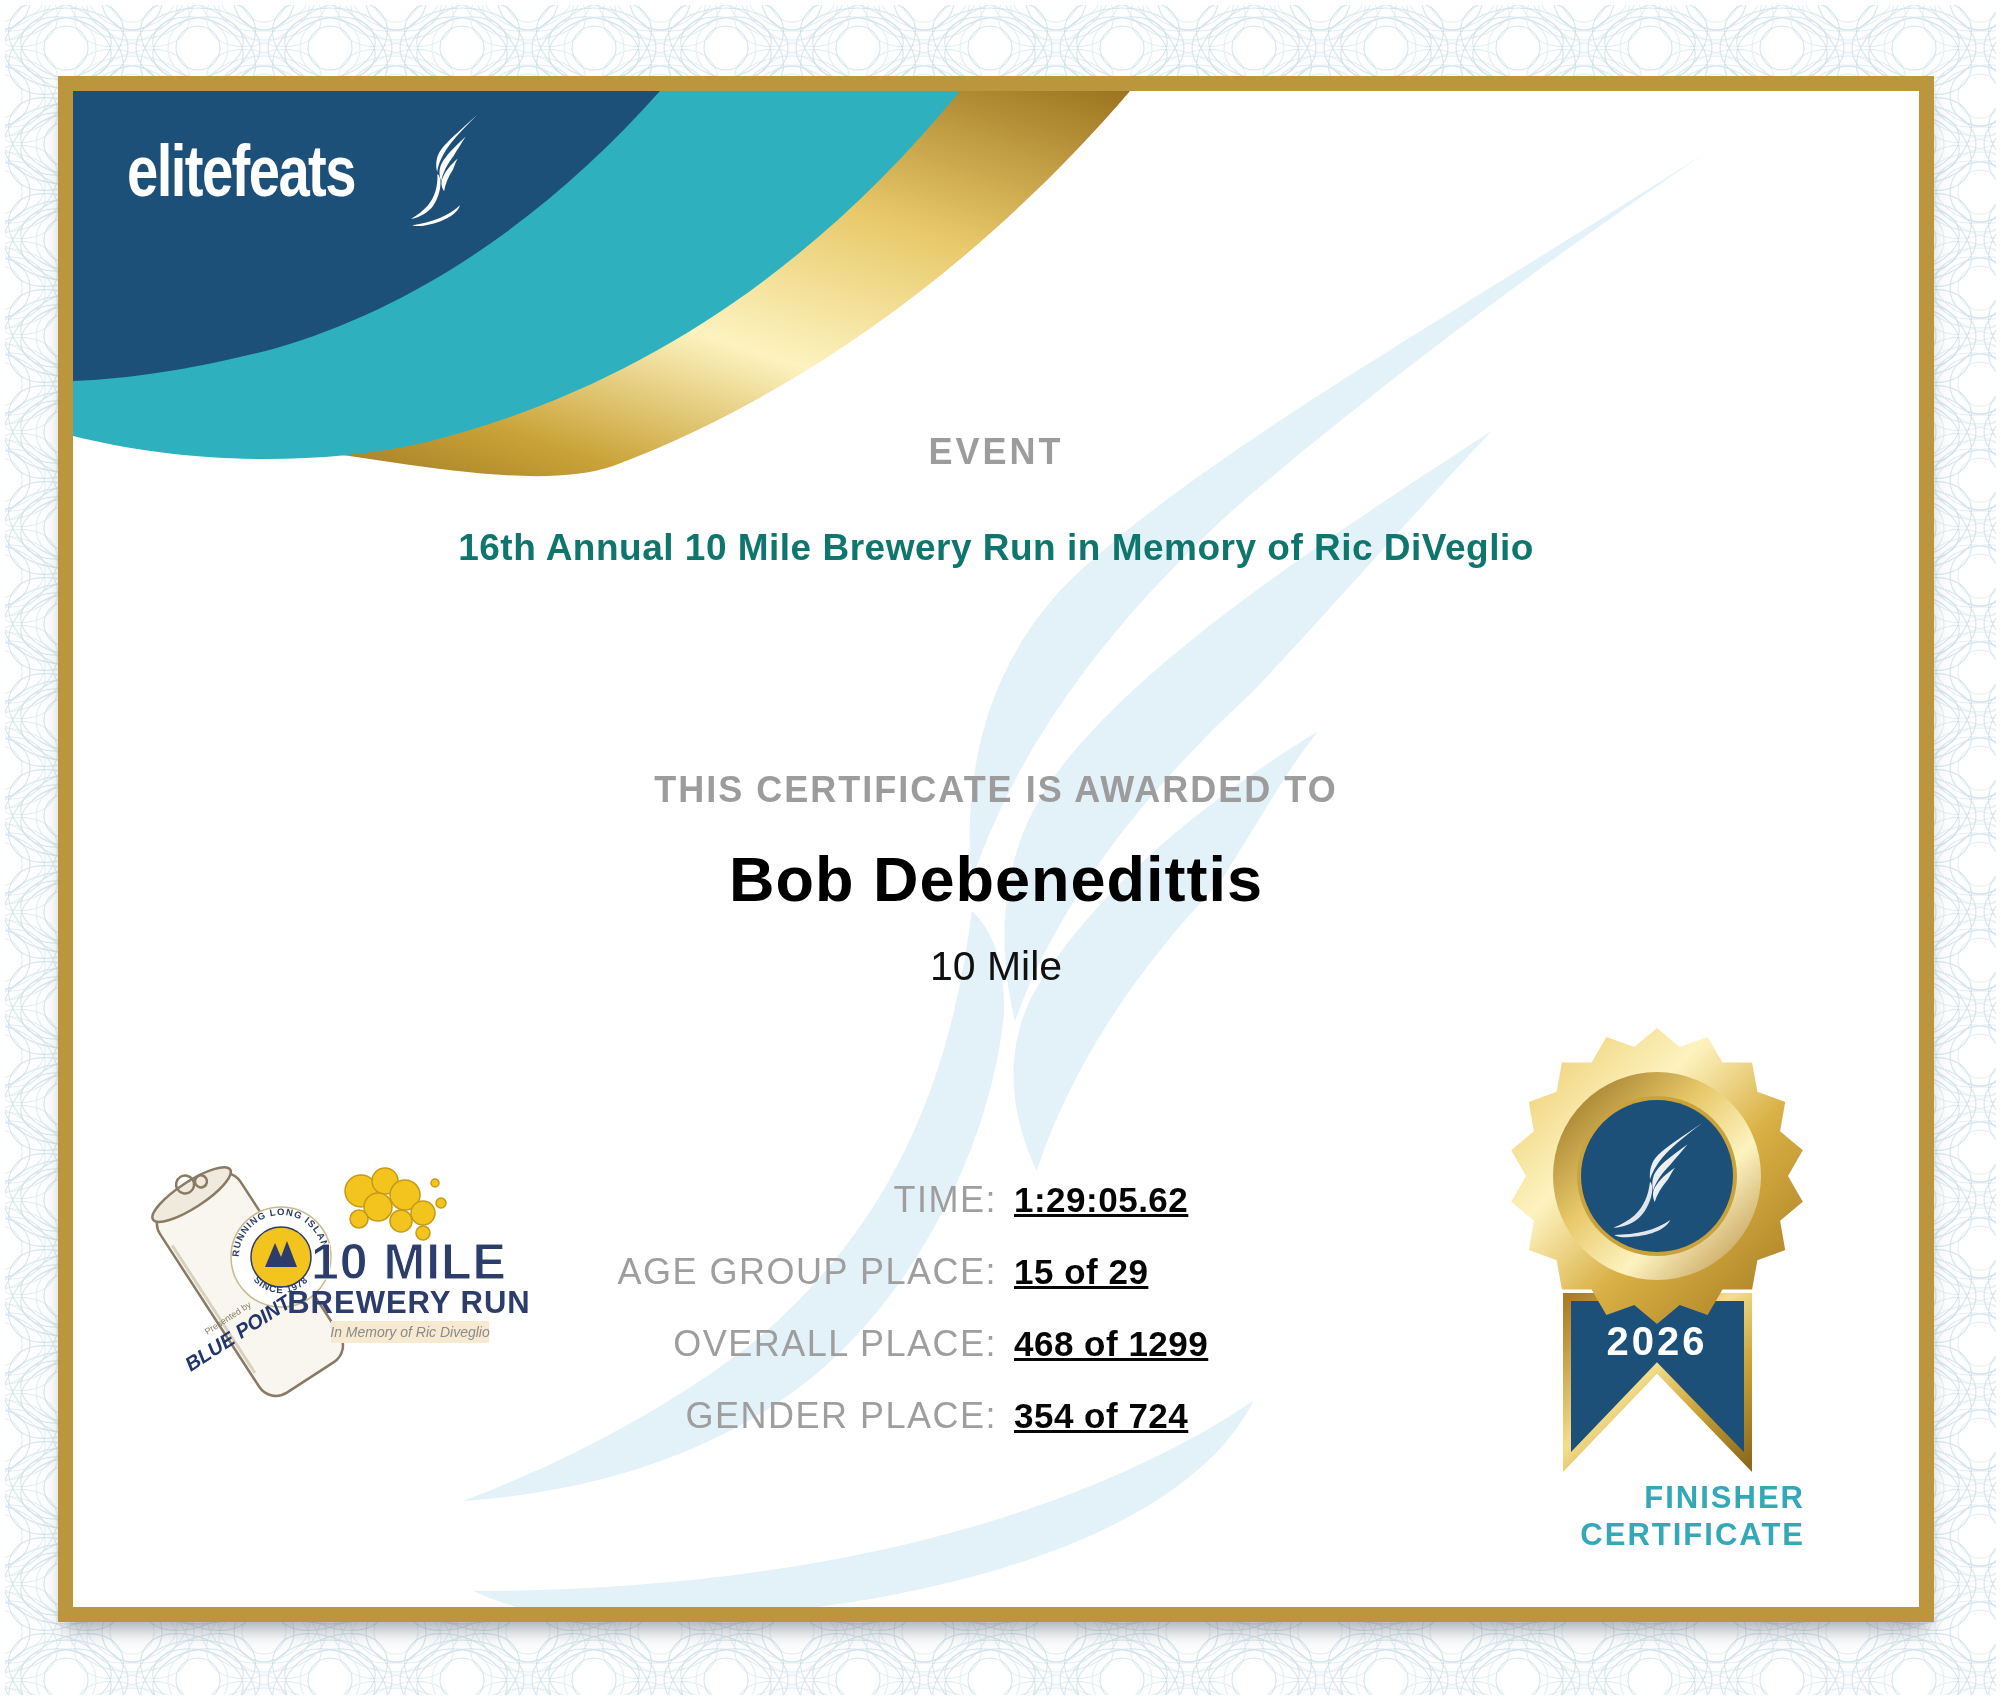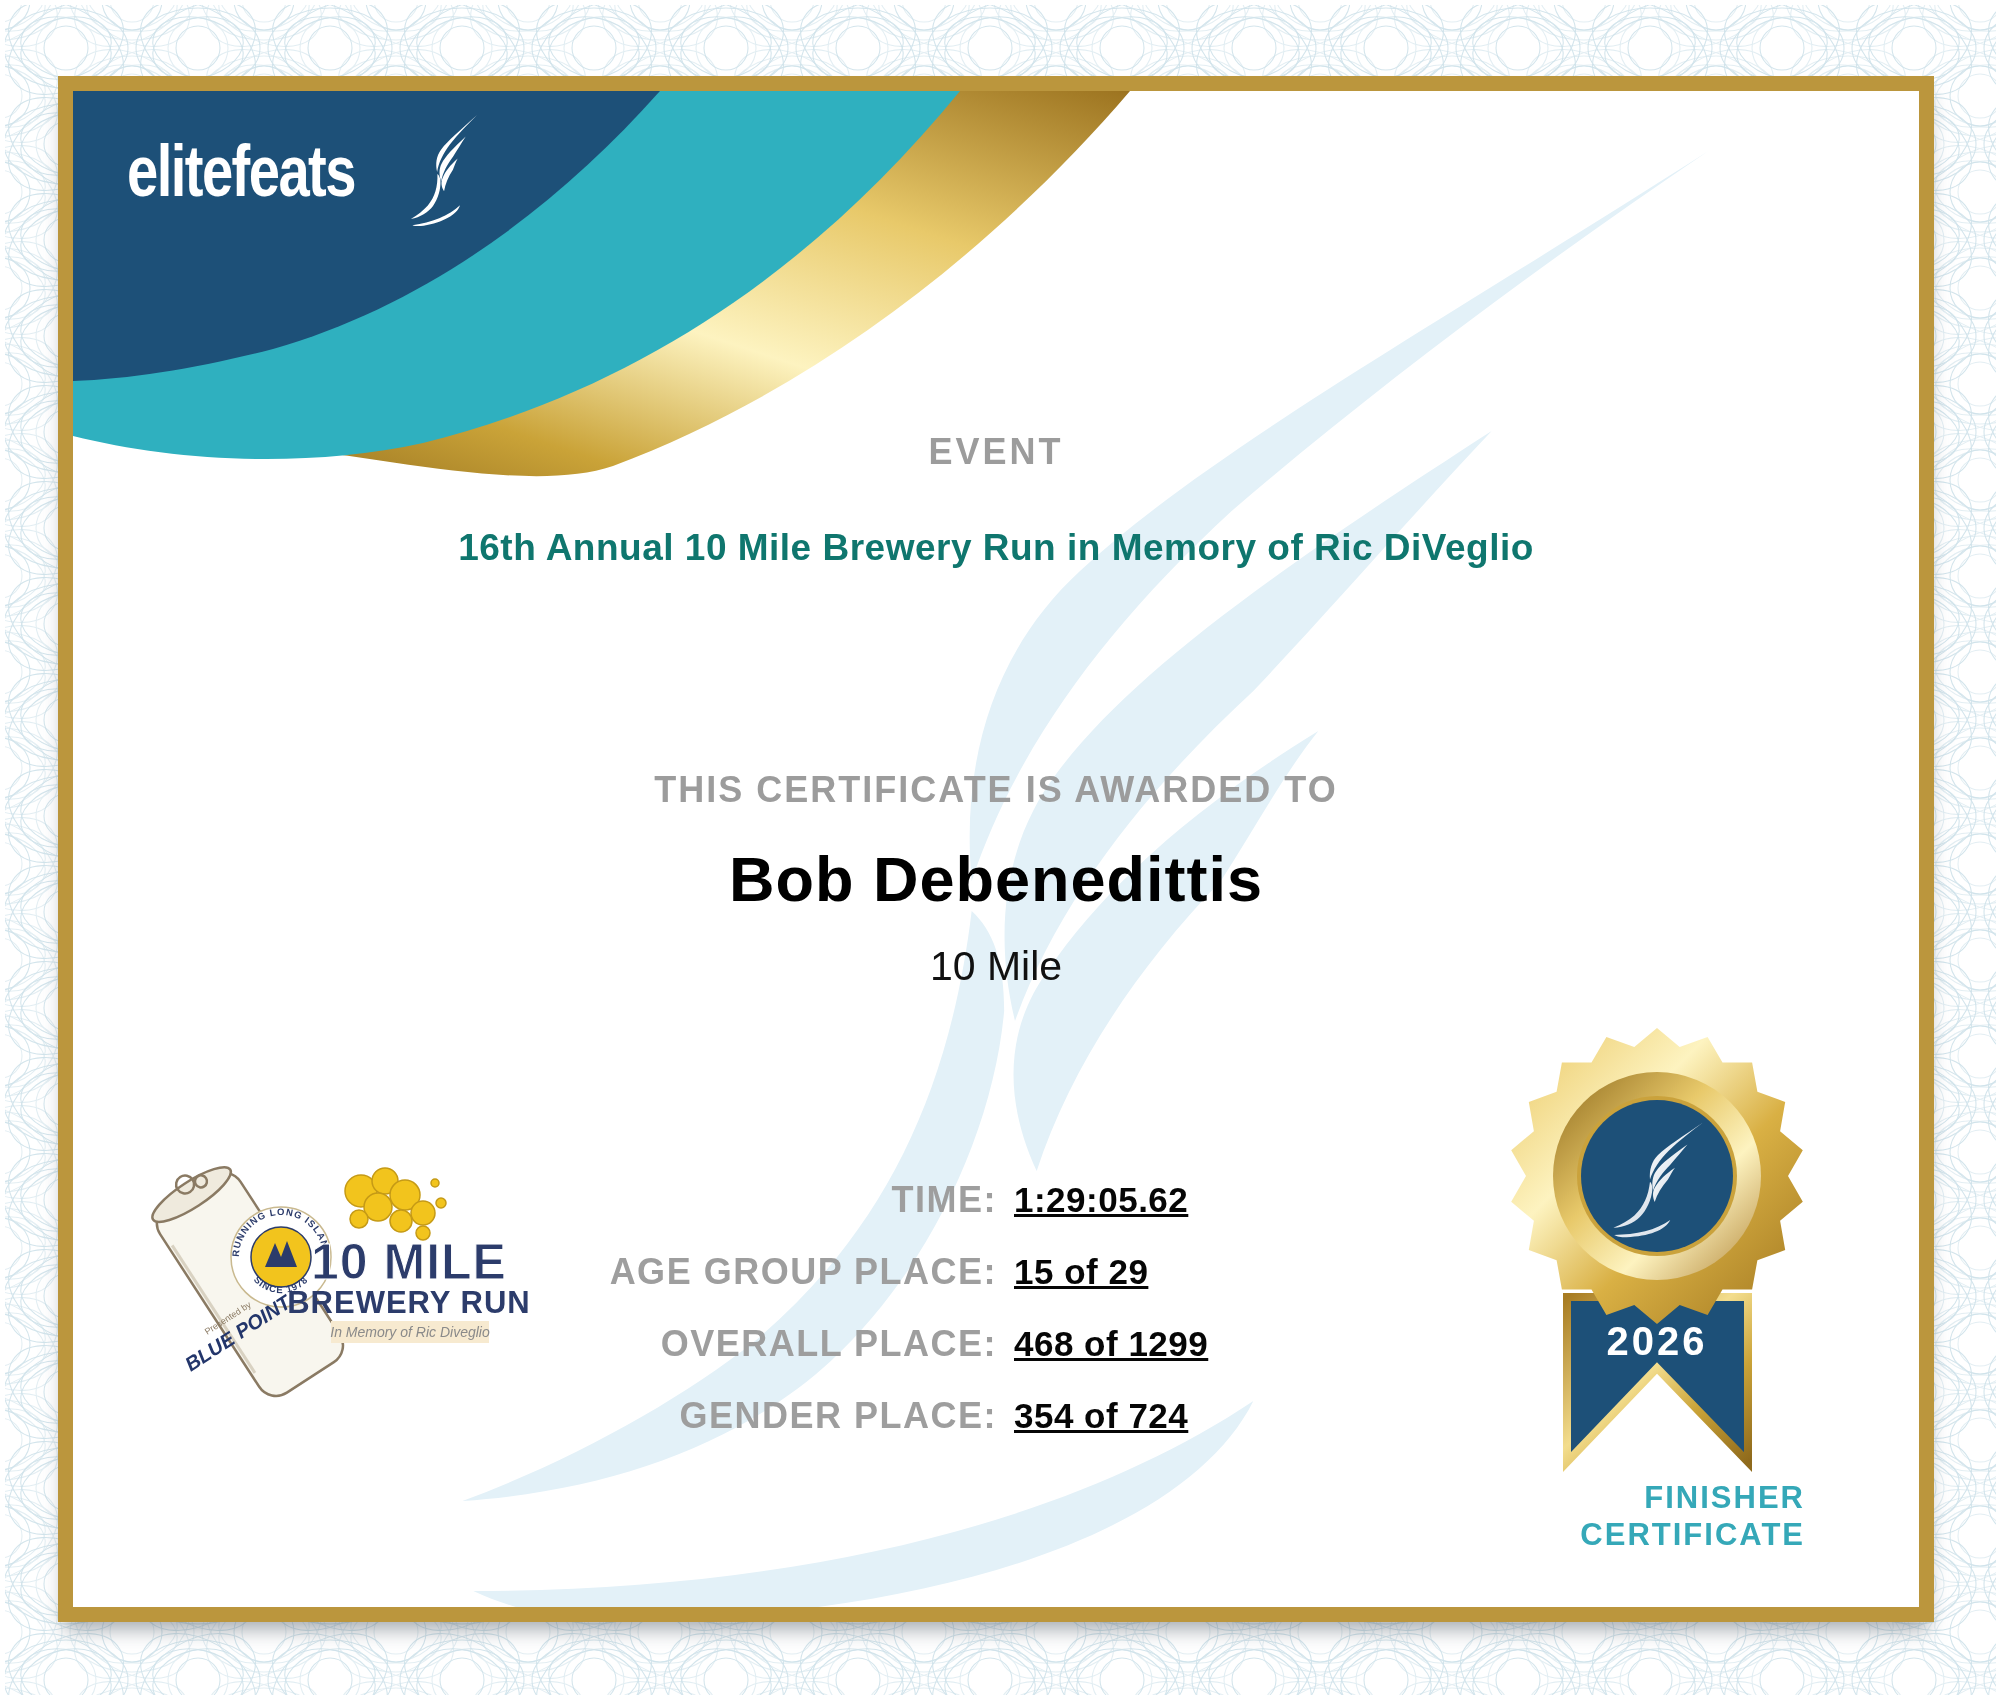--- a/index.html
+++ b/index.html
@@ -34,21 +34,21 @@
   .recipient-name{top:752px;color:#000000;font-size:63px;font-weight:700;letter-spacing:1px;}
   .division{top:852px;color:#111111;font-size:41px;font-weight:400;}
   .stats-title{
     position:absolute;left:0;top:986px;width:924px;text-align:right;
     color:#9e9e9e;font-size:37px;font-weight:700;letter-spacing:2px;
   }
   .stats{position:absolute;left:0;top:1088px;width:1500px;}
   .stat-row{display:flex;align-items:baseline;height:72px;}
   .stat-label{
     flex:0 0 924px;text-align:right;color:#9e9e9e;
-    font-size:36px;font-weight:700;letter-spacing:1.5px;
+    font-size:36px;font-weight:400;letter-spacing:1.5px;
   }
   .stat-value{margin-left:17px;color:#060606;font-size:35px;font-weight:700;letter-spacing:.5px;text-decoration:underline;}
   .race-logo{position:absolute;left:50px;top:1000px;width:440px;height:360px;}
   .medal{position:absolute;left:1432px;top:920px;width:300px;height:560px;}
   .medal-caption{
     position:absolute;left:1432px;top:1388px;width:300px;text-align:right;
     color:#35a8b8;font-size:31px;font-weight:700;letter-spacing:2px;line-height:37px;
   }
 </style>
 </head>

